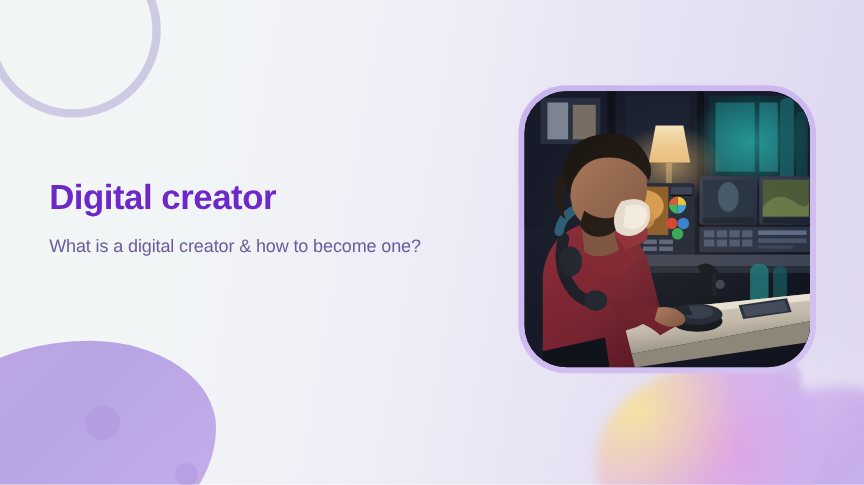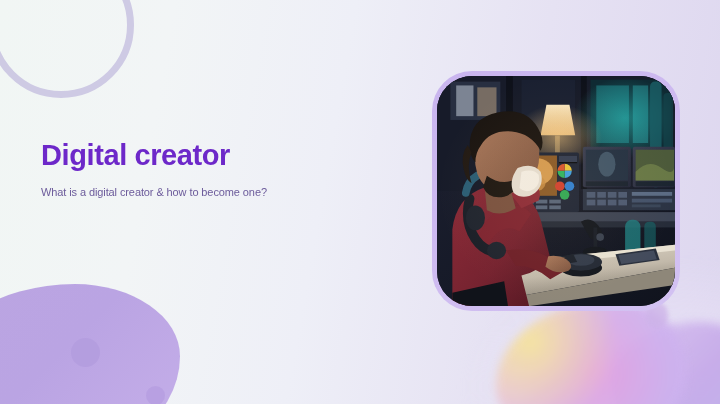--- a/index.html
+++ b/index.html
@@ -101,34 +101,34 @@
     width: 300px;
     height: 190px;
     background: radial-gradient(ellipse at 70% 70%, rgba(235,228,248,.95) 0%, rgba(235,228,248,0) 70%);
     filter: blur(6px);
   }
 
   
   #text-block {
     position: absolute;
     left: 41px;
-    top: 140px;
+    top: 150px;
     width: 350px;
   }
   #page-title {
     margin: 0;
     font-size: 29px;
     line-height: 1.08;
     font-weight: 700;
     letter-spacing: -0.4px;
     color: #6d28c9;
   }
   #page-subtitle {
     margin: 14px 0 0 0;
-    font-size: 11px;
+    font-size: 15px;
     line-height: 1.42;
     font-weight: 500;
     letter-spacing: -0.1px;
     color: #6c5b9b;
     max-width: 320px;
   }
 
   
   #image-card {
     position: absolute;

